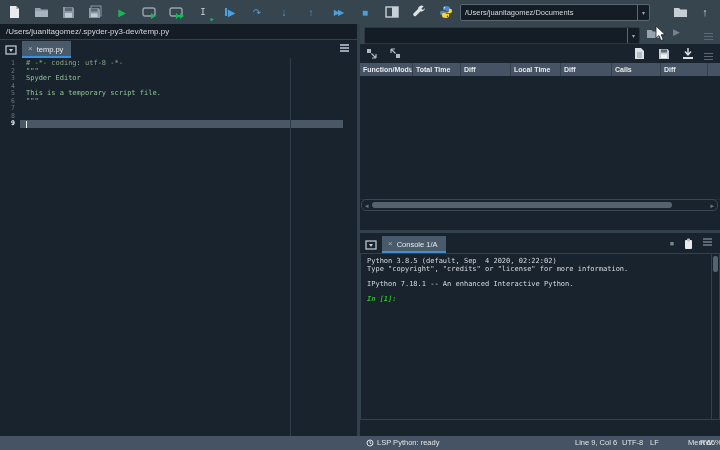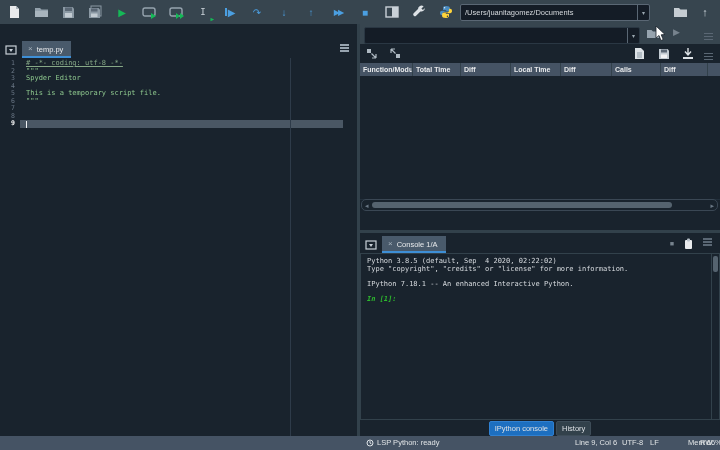--- a/index.html
+++ b/index.html
@@ -31,21 +31,21 @@
   .ham{display:inline-block;width:9px;}
   .ham i{display:block;height:1.5px;background:#97A4AF;margin:1.5px 0;}
   .ham.dim i{background:#5A6774;}
   
   .editor{left:0;top:34px;width:357px;height:378px;background:#19232D;font-family:"DejaVu Sans Mono",monospace;}
   .gutter{position:absolute;left:0;top:2px;width:20px;}
   .gnum{height:7.5px;line-height:7.5px;font-size:6.5px;color:#697685;text-align:right;padding-right:5px;}
   .gnum.cur{color:#FFFFFF;font-weight:bold;}
   .code{position:absolute;left:26px;top:2px;right:0;}
   .cl{height:7.5px;line-height:7.5px;font-size:7px;white-space:pre;}
-  .tok-c{color:#86A886;text-decoration:underline;}
+  .tok-c{color:#86A886;}
   .tok-s{color:#8FC98F;}
   .tok-si{color:#8FC98F;}
   .curline{position:absolute;left:20px;top:62px;right:14px;height:8px;background:#4A5764;}
   .caret{position:absolute;left:26px;top:62.5px;width:1px;height:7px;background:#F0F2F4;}
   .edgeline{position:absolute;left:290px;top:0;width:1px;height:378px;background:#2E3B49;}
   
   .wd-row{left:0;top:0;width:360px;height:20px;background:#37454F;}
   .p-toolbar{left:0;top:20px;width:360px;height:19px;background:#19232D;border-bottom:1px solid #222F3B;}
   .pico{position:absolute;top:2px;width:15px;height:15px;display:flex;align-items:center;justify-content:center;}
   .p-header{left:0;top:39px;width:360px;height:13px;display:flex;background:#455364;}
@@ -157,20 +157,21 @@
     </div>
     <span class="abs tbi" style="left:672px;top:4px;">
       <svg width="15" height="12" viewBox="0 0 15 12">
           <path d="M1 2 h5 l1.5 1.5 H14 V11 H1 Z" fill="#C6CDD3"></path>
         </svg>
     </span>
     <span class="abs tbi" style="left:697px;top:4px;color:#C9D1D8;font-size:11px;font-weight:bold;">↑</span>
   </div>
 
   <div class="abs left-pane">
+    <div class="abs ed-path">/Users/juanitagomez/.spyder-py3-dev/temp.py</div>
     <div class="abs tabbar ed-tabbar">
       <span class="browse-btn">
         <svg width="12" height="10" viewBox="0 0 12 10">
             <rect x="1" y="1" width="10" height="8" fill="none" stroke="#C9D1D8" stroke-width="1.2"></rect>
             <path d="M4 4 h4 l-2 3 Z" fill="#C9D1D8"></path>
           </svg>
       </span>
       <span class="tab-sel">
         <span class="tab-x">×</span>
         <span>temp.py</span>
@@ -327,24 +328,20 @@
         <div class="bl"></div>
         <div class="bl">IPython 7.18.1 -- An enhanced Interactive Python.</div>
         <div class="bl"></div>
         <div class="bl prompt">In [1]:</div>
       </div>
       <div class="vtrack">
         <div class="vthumb"></div>
       </div>
     </div>
 
-    <div class="abs btabs">
-      <span class="ptab sel">IPython console</span>
-      <span class="ptab">History</span>
-    </div>
   </div>
 
   <div class="abs statusbar">
     <span class="sitem" style="left:366px;">
       <svg width="8" height="8" viewBox="0 0 8 8">
           <circle cx="4" cy="4" r="3" fill="none" stroke="#DDE2E6" stroke-width="1"></circle>
           <path d="M4 2 v2 l1.5 1" stroke="#DDE2E6" stroke-width="1" fill="none"></path>
         </svg>
       <span>LSP Python: ready</span>
     </span>

